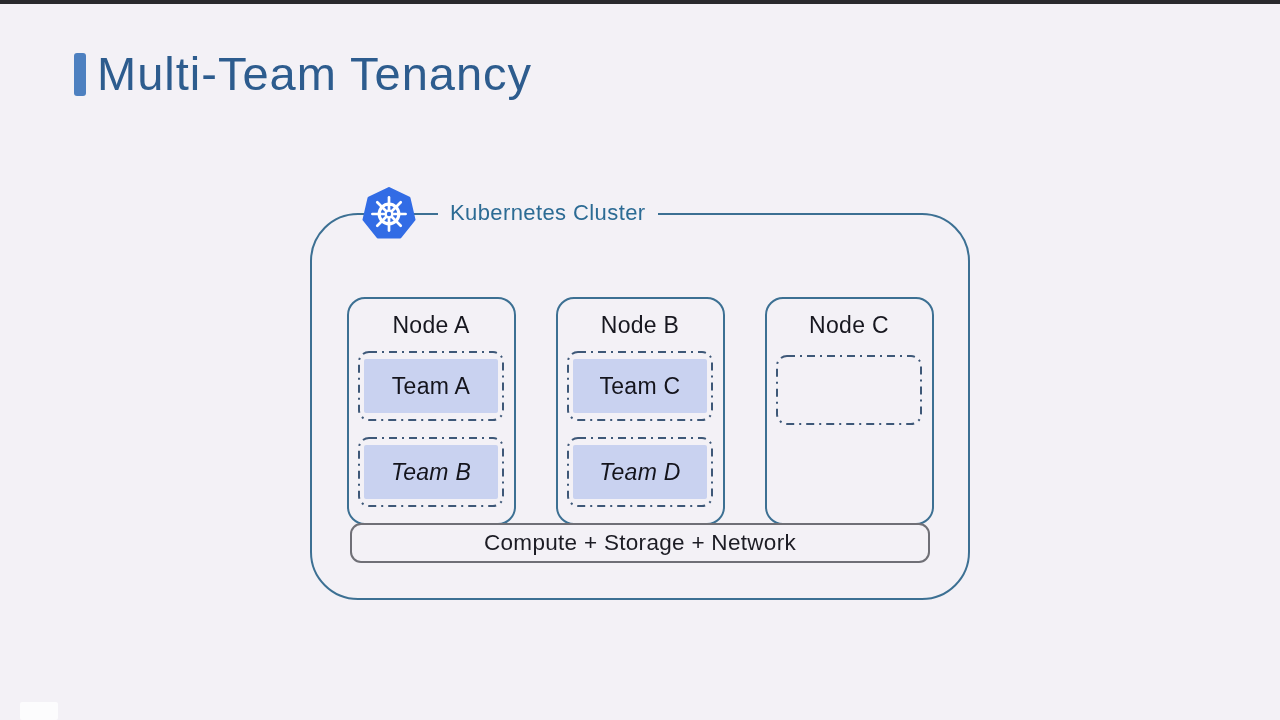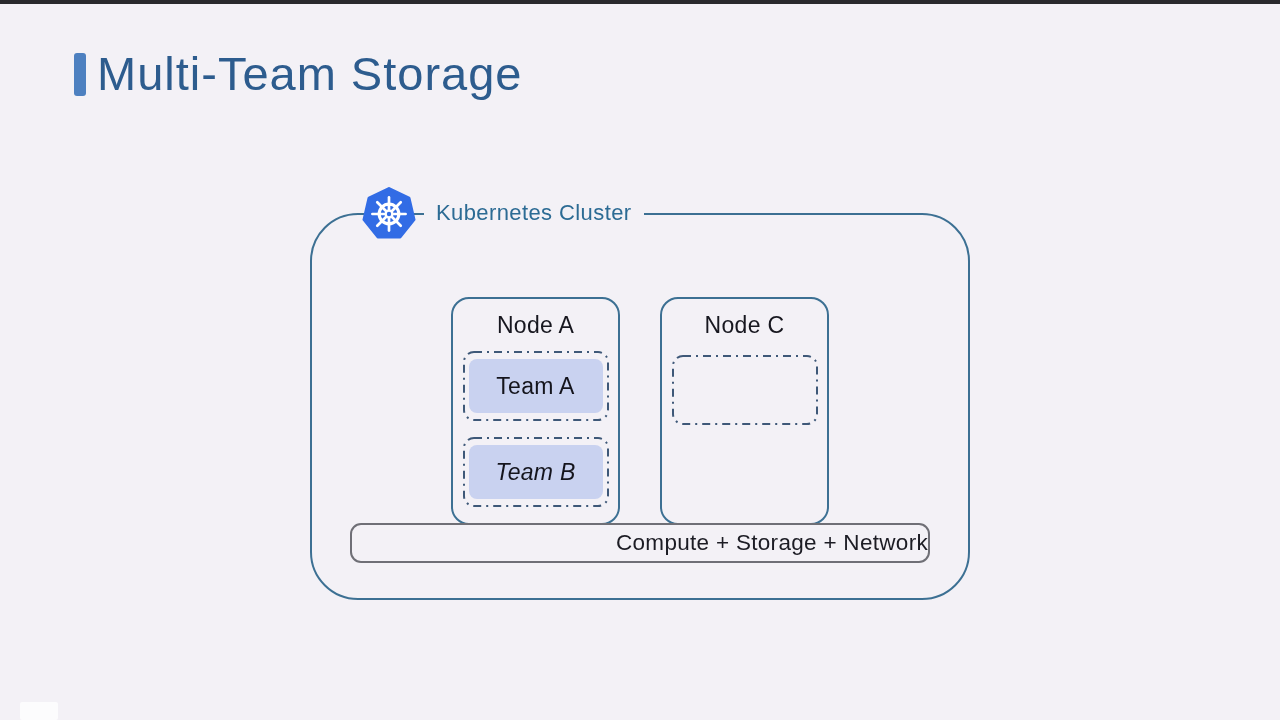--- a/index.html
+++ b/index.html
@@ -31,21 +31,21 @@
     position: absolute; left: 310px; top: 213px;
     width: 660px; height: 387px;
     border: 2.5px solid #3c7093; border-radius: 48px;
   }
   .k8s-badge {
     position: absolute; left: 50px; top: -28px;
     width: 54px; height: 54px;
   }
   .k8s-badge svg { width: 54px; height: 54px; display: block; }
   .cluster-label {
-    position: absolute; left: 112px; top: -18px;
+    position: absolute; left: 126px; top: -18px;
     height: 32px; line-height: 32px;
     background: #f3f1f6; padding: 0 12px;
     font-size: 22px; letter-spacing: 0.4px;
     color: #2c6b94; white-space: nowrap;
   }
   
   .nodes-row {
     position: absolute; top: 48px; left: 0; width: 100%;
     display: flex; justify-content: center; gap: 40px;
   }
@@ -59,47 +59,47 @@
     letter-spacing: 0.3px;
   }
   .team-outer {
     position: relative; width: 146px; height: 70px;
     margin: 12px auto 0;
   }
   .team-outer.second { margin-top: 16px; font-style: italic; }
   .team-outer svg { position: absolute; inset: 0; display: block; }
   .team-fill {
     position: absolute; left: 6px; right: 6px; top: 8px; bottom: 8px;
-    background: #c9d2f0; border-radius: 8px;
+    background: #c9d2f0; border-radius: 2px;
     display: flex; align-items: center; justify-content: center;
     font-size: 23px; color: #14141c; letter-spacing: 0.3px;
   }
   
   .infra-bar {
     position: absolute; top: 308px; left: 50%;
     transform: translateX(-50%);
     width: 580px; height: 40px;
     border: 2px solid #6f6f76; border-radius: 11px;
-    display: flex; align-items: center; justify-content: flex-end;
+    display: flex; align-items: center; justify-content: center;
     font-size: 22.5px; color: #1c1c24; letter-spacing: 0.3px;
   }
   .watermark {
     position: absolute; left: 20px; top: 702px;
     width: 38px; height: 18px; border-radius: 2px;
     background: rgba(255, 255, 255, 0.75);
   }
 </style>
 </head>
 <body>
 
 <div class="top-strip"></div>
 
 <header class="title-row">
   <span class="accent-bar"></span>
-  <h1 class="page-title">Multi-Team Storage</h1>
+  <h1 class="page-title">Multi-Team Tenancy</h1>
 </header>
 
 <div class="cluster">
 
   <div class="k8s-badge">
     <svg viewBox="0 0 52 52" aria-hidden="true">
       <polygon points="26,1.5 6.8,10.7 2,31.4 15.3,48 36.7,48 50,31.4 45.2,10.7" fill="#326ce5" stroke="#326ce5" stroke-width="3" stroke-linejoin="round"></polygon>
       <g stroke="#ffffff" stroke-width="2.6" stroke-linecap="round">
         <line x1="26" y1="10" x2="26" y2="42"></line>
         <line x1="10" y1="26" x2="42" y2="26"></line>
@@ -124,20 +124,35 @@
         <div class="team-fill">Team A</div>
       </div>
       <div class="team-outer second">
         <svg width="146" height="70" viewBox="0 0 146 70" aria-hidden="true">
           <rect x="1" y="1" width="144" height="68" rx="10" fill="none" stroke="#3e5878" stroke-width="2" stroke-dasharray="8 5 2 5"></rect>
         </svg>
         <div class="team-fill">Team B</div>
       </div>
     </div>
 
+    <div class="node">
+      <div class="node-title">Node B</div>
+      <div class="team-outer">
+        <svg width="146" height="70" viewBox="0 0 146 70" aria-hidden="true">
+          <rect x="1" y="1" width="144" height="68" rx="10" fill="none" stroke="#3e5878" stroke-width="2" stroke-dasharray="8 5 2 5"></rect>
+        </svg>
+        <div class="team-fill">Team C</div>
+      </div>
+      <div class="team-outer second">
+        <svg width="146" height="70" viewBox="0 0 146 70" aria-hidden="true">
+          <rect x="1" y="1" width="144" height="68" rx="10" fill="none" stroke="#3e5878" stroke-width="2" stroke-dasharray="8 5 2 5"></rect>
+        </svg>
+        <div class="team-fill">Team D</div>
+      </div>
+    </div>
 
     <div class="node">
       <div class="node-title">Node C</div>
       <div class="team-outer second">
         <svg width="146" height="70" viewBox="0 0 146 70" aria-hidden="true">
           <rect x="1" y="1" width="144" height="68" rx="10" fill="none" stroke="#3e5878" stroke-width="2" stroke-dasharray="8 5 2 5"></rect>
         </svg>
       </div>
     </div>
 

